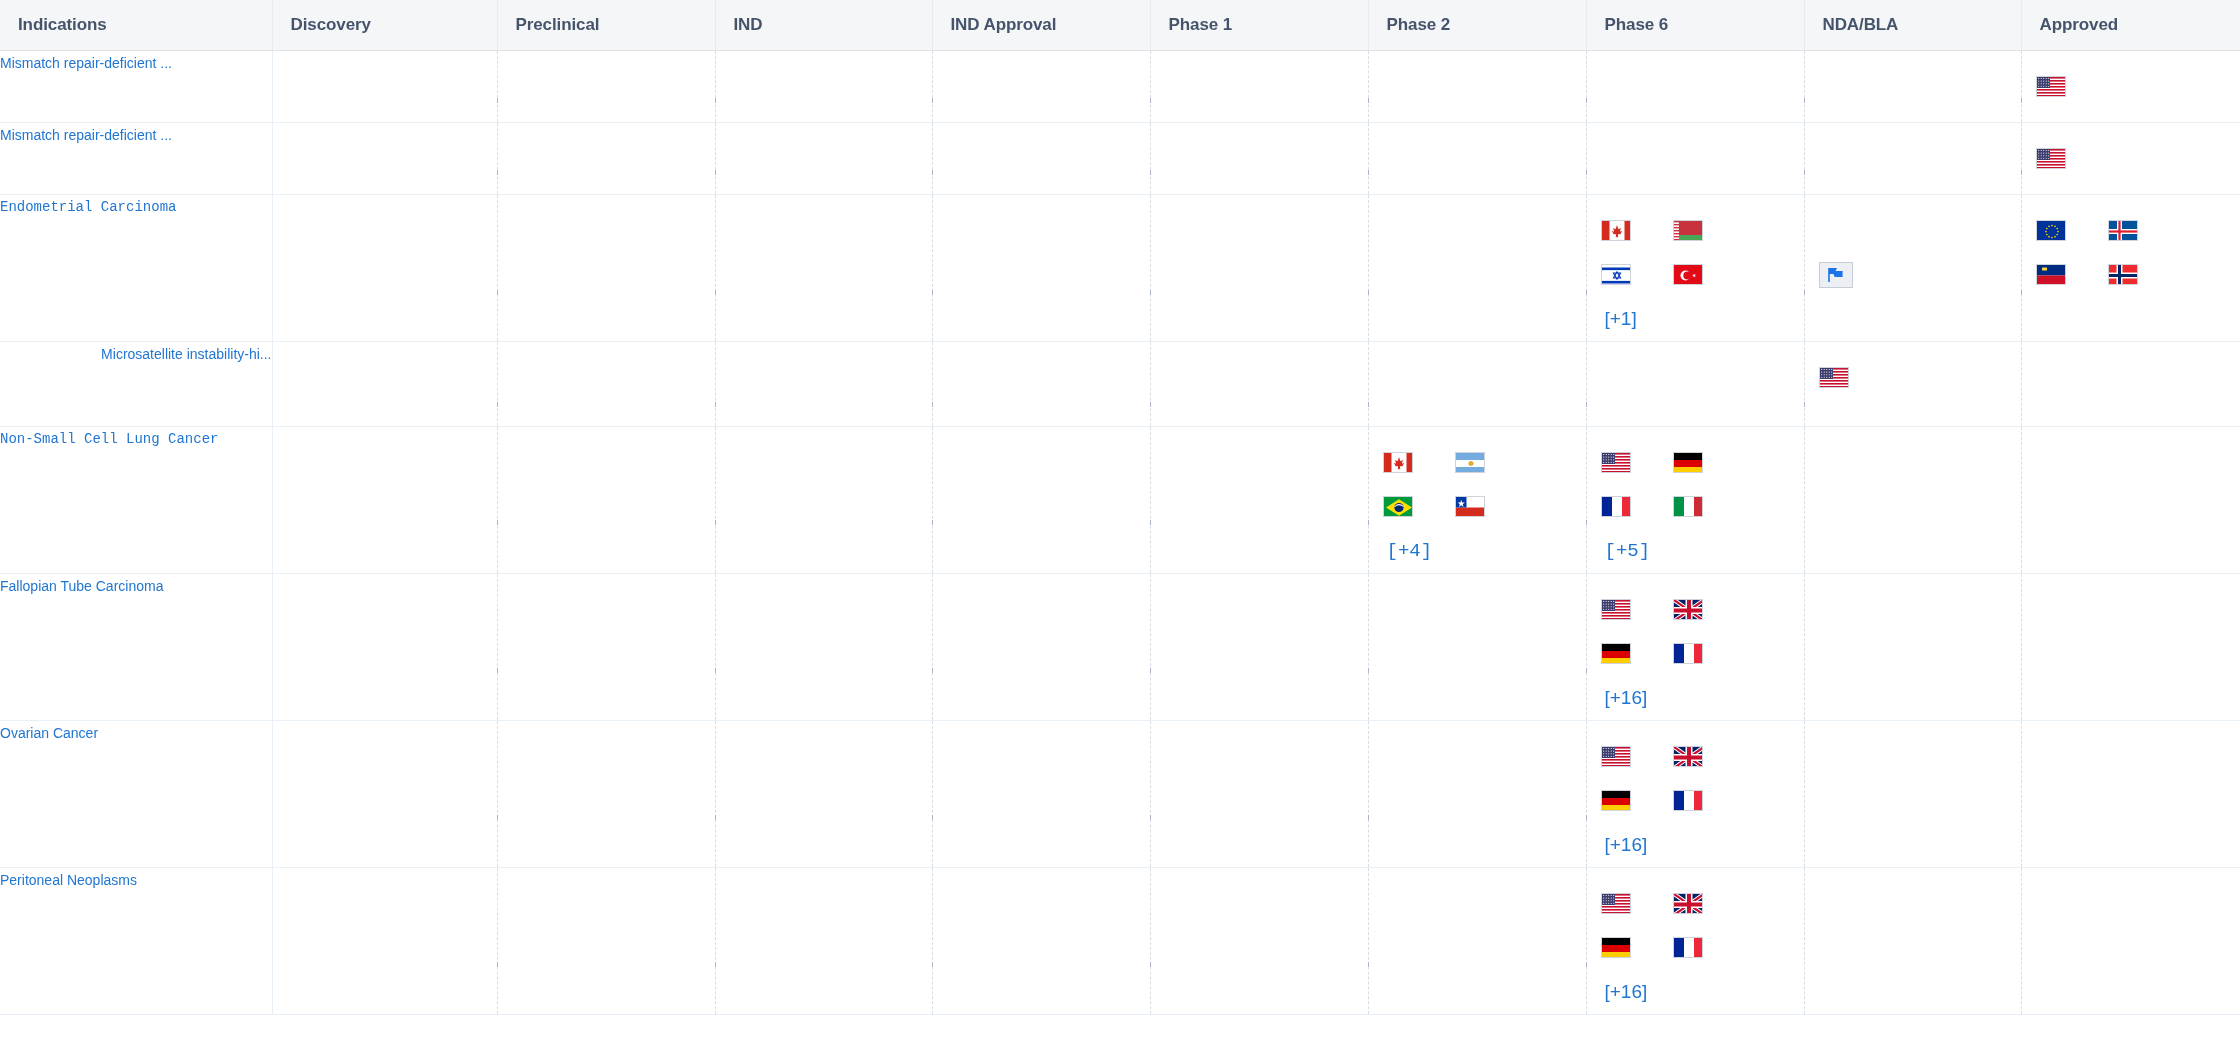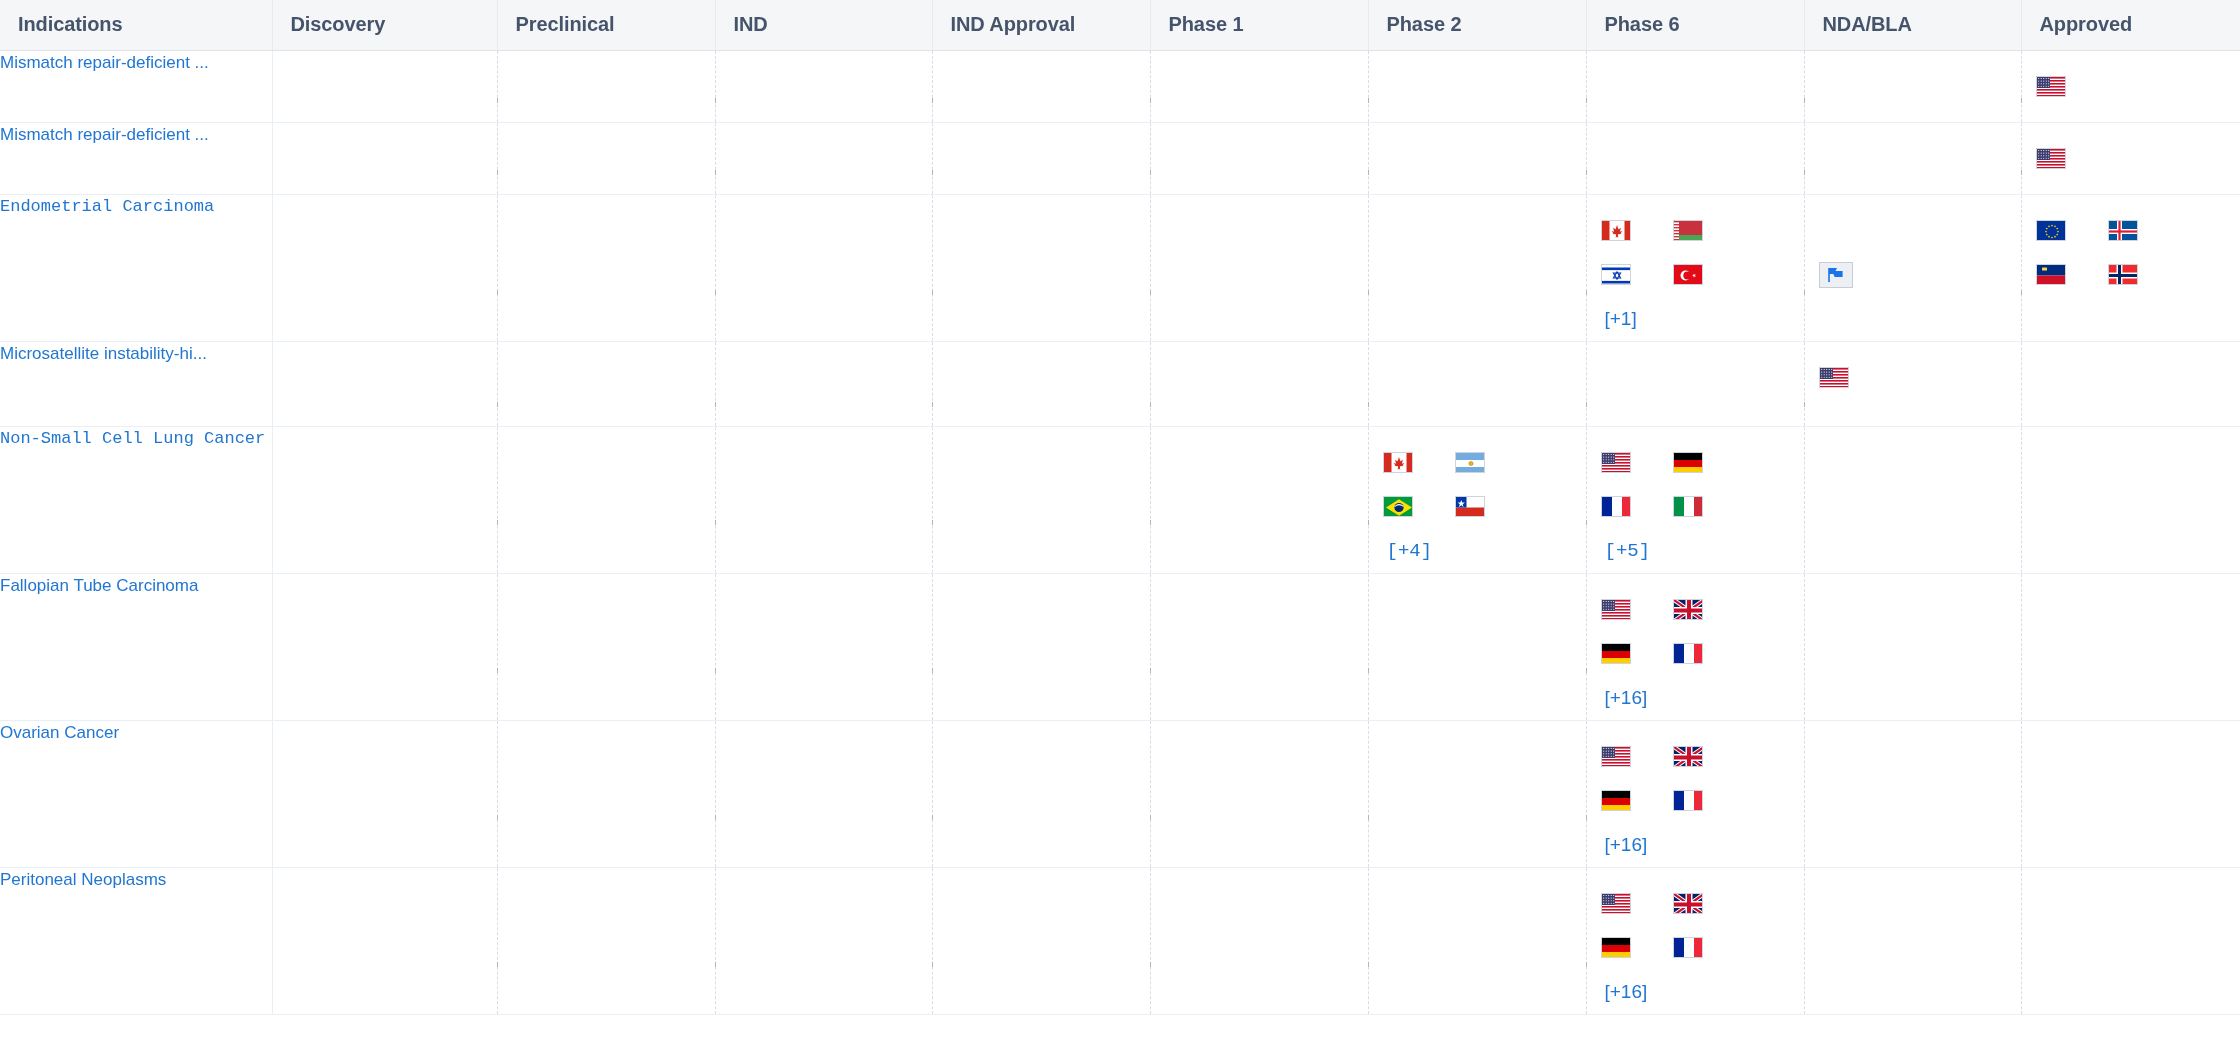--- a/index.html
+++ b/index.html
@@ -19,21 +19,21 @@
 
   
   #pipeline-table thead th {
     height: 50px;
     background: #f5f6f8;
     border-bottom: 1px solid #dfe3e8;
     border-right: 1px solid #e8eaee;
     text-align: left;
     vertical-align: middle;
     padding: 0 0 0 18px;
-    font-size: 20px;
+    font-size: 17px;
     font-weight: bold;
     color: #46546b;
     letter-spacing: -0.1px;
     white-space: nowrap;
   }
   #pipeline-table thead th:last-child { border-right: none; }
 
   
   #pipeline-table tbody td {
     vertical-align: top;
@@ -42,21 +42,21 @@
     position: relative;
   }
 
   .ind-cell {
     padding: 14px 0 0 18px;
     border-right: 1px solid #e9eff6;
     background: #fff;
   }
   .ind-link {
     color: #2176d2;
-    font-size: 17px;
+    font-size: 14px;
     line-height: 24px;
     white-space: nowrap;
     overflow: hidden;
     text-overflow: ellipsis;
     display: block;
     cursor: pointer;
     text-decoration: none;
   }
 
   .stage-cell {
@@ -380,21 +380,21 @@
       <rect width="30" height="21" fill="#ef2b2d"></rect>
       <rect x="7.5" width="6" height="21" fill="#fff"></rect>
                   <rect y="7.5" width="30" height="6" fill="#fff"></rect>
       <rect x="9" width="3" height="21" fill="#002868"></rect>
                   <rect y="9" width="30" height="3" fill="#002868"></rect>
     </svg></span>
             </span>
           </div>
         </td>
       </tr>
-      <tr style="height: 85px;">
+      <tr style="height: 85px; text-align: right;">
         <td class="ind-cell" style="overflow: visible;">
           <span class="ind-link">Microsatellite instability-hi...</span>
           <div class="timeline-layer">
             <div class="timeline" style="left: 288px; width: 1699px; top: 60px;"></div>
           </div>
         </td>
         <td class="stage-cell"></td>
         <td class="stage-cell"></td>
         <td class="stage-cell"></td>
         <td class="stage-cell"></td>

